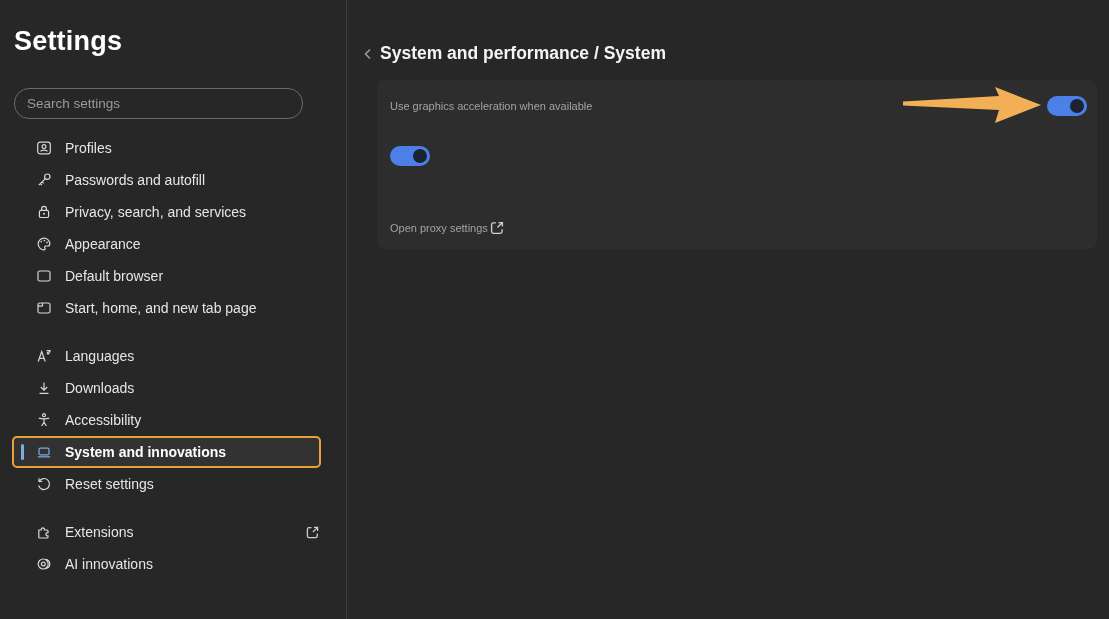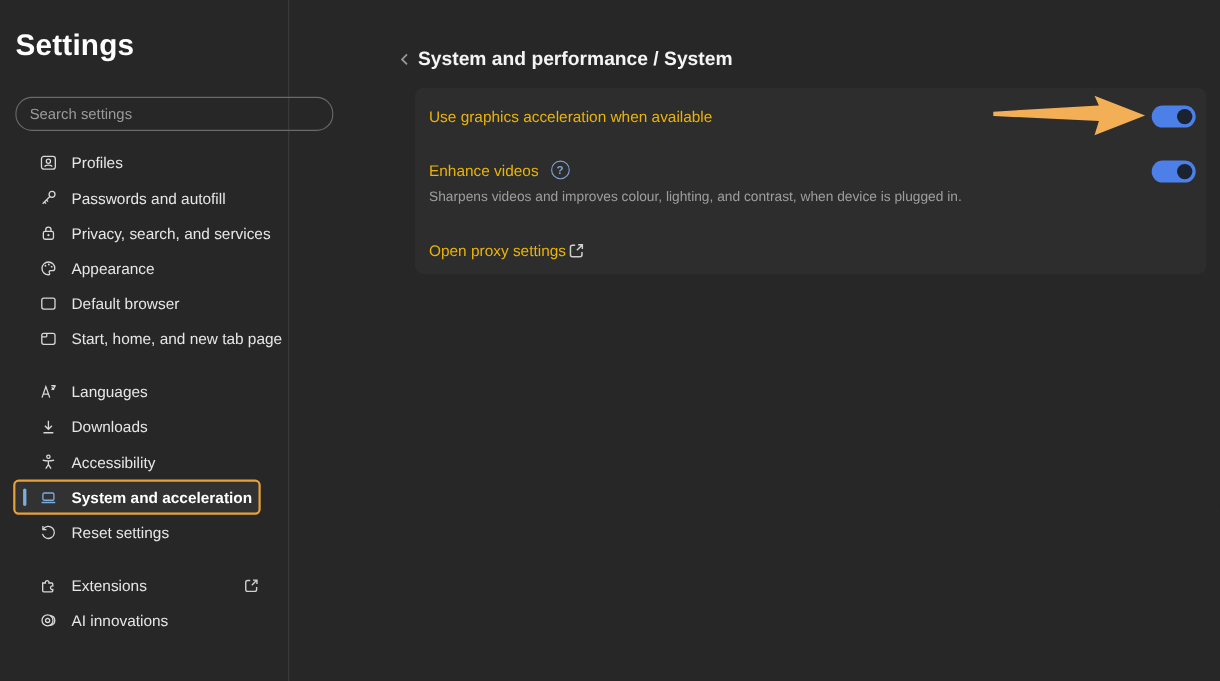--- a/index.html
+++ b/index.html
@@ -7,21 +7,21 @@
   body {
     font-family:"Liberation Sans", sans-serif;
     background:#272727; color:#e8e8e8;
     position:relative; overflow:hidden;
     -webkit-font-smoothing:antialiased;
   }
   .stage { position:absolute; inset:0; width:1109px; height:619px; }
 
   
   .sidebar {
-    position:absolute; left:0; top:0; width:263px; height:619px;
+    position:absolute; left:0; top:0; width:347px; height:619px;
     border-right:1px solid #3e3e3e; background:#272727;
   }
   .sidebar h1 {
     position:absolute; left:14px; top:26px;
     font-size:27px; font-weight:700; color:#ffffff; letter-spacing:.2px;
   }
   .search-box {
     position:absolute; left:14px; top:88px; width:289px; height:31px;
     background:transparent; border:1px solid #6a6a6a; border-radius:15px;
     color:#e8e8e8; font-size:13.5px; padding:0 12px;
@@ -60,21 +60,21 @@
     font-size:17.5px; font-weight:700; color:#f4f4f4;
   }
   .card {
     position:absolute; left:47px; top:80px; width:720px; height:169px;
     background:#2d2d2d; border-radius:8px;
   }
   .row { position:absolute; left:13px; right:10px; display:flex; align-items:center; }
   .row-1 { top:0; height:52px; justify-content:space-between; }
   .row-2 { top:52px; height:74px; align-items:flex-start; justify-content:space-between; }
   .row-3 { top:126px; height:43px; justify-content:flex-start; }
-  .row-label { font-size:14px; color:#eab308; }
+  .row-label { font-size:11px; color:#a3a3a3; }
   .row2-left { padding-top:14px; }
   .label-line { display:flex; align-items:center; }
   .help {
     width:17px; height:17px; margin-left:11px; border-radius:50%;
     border:1.4px solid #7fa3d4; color:#7fa3d4;
     font-size:10.5px; font-weight:700;
     display:flex; align-items:center; justify-content:center; cursor:pointer;
   }
   .row-desc { margin-top:9px; font-size:12.5px; color:#9e9e9e; }
   .toggle {
@@ -197,21 +197,21 @@
         <span class="lbl">Accessibility</span>
       </div>
 
       <div class="nav-item selected">
         <span class="ic">
           <svg viewBox="0 0 16 16" width="16" height="16" fill="none" stroke="#7cace0" stroke-width="1.2">
             <rect x="3" y="4.2" width="10" height="6.6" rx="1.2"></rect>
             <path d="M1.8,12.8 h12.4"></path>
           </svg>
           </span>
-        <span class="lbl">System and acceleration</span>
+        <span class="lbl">System and innovations</span>
       </div>
 
       <div class="nav-item">
         <span class="ic">
           <svg viewBox="0 0 16 16" width="16" height="16" fill="none" stroke="#d8d8d8" stroke-width="1.2">
             <path d="M3.2,5.2 a5.5,5.5 0 1 1 -0.6,4.2"></path>
             <path d="M3,2.2 v3.2 h3.2"></path>
           </svg>
           </span>
         <span class="lbl">Reset settings</span>
@@ -261,27 +261,20 @@
     <div class="card">
 
       <div class="row row-1">
         <span class="row-label">Use graphics acceleration when available</span>
         <div class="toggle on">
           <div class="knob"></div>
         </div>
       </div>
 
       <div class="row row-2">
-        <div class="row2-left">
-          <div class="label-line">
-            <span class="row-label">Enhance videos</span>
-            <span class="help">?</span>
-          </div>
-          <div class="row-desc">Sharpens videos and improves colour, lighting, and contrast, when device is plugged in.</div>
-        </div>
         <div class="toggle on">
           <div class="knob"></div>
         </div>
       </div>
 
       <div class="row row-3">
         <span class="row-label">Open proxy settings</span>
         <span class="ext-btn">
           <svg viewBox="0 0 16 16" width="18" height="18" fill="none" stroke="#cfcfcf" stroke-width="1.2">
             <path d="M7,3.5 H4.8 A1.6,1.6 0 0 0 3.2,5.1 v6.1 a1.6,1.6 0 0 0 1.6,1.6 h6.1 a1.6,1.6 0 0 0 1.6,-1.6 V9"></path>

